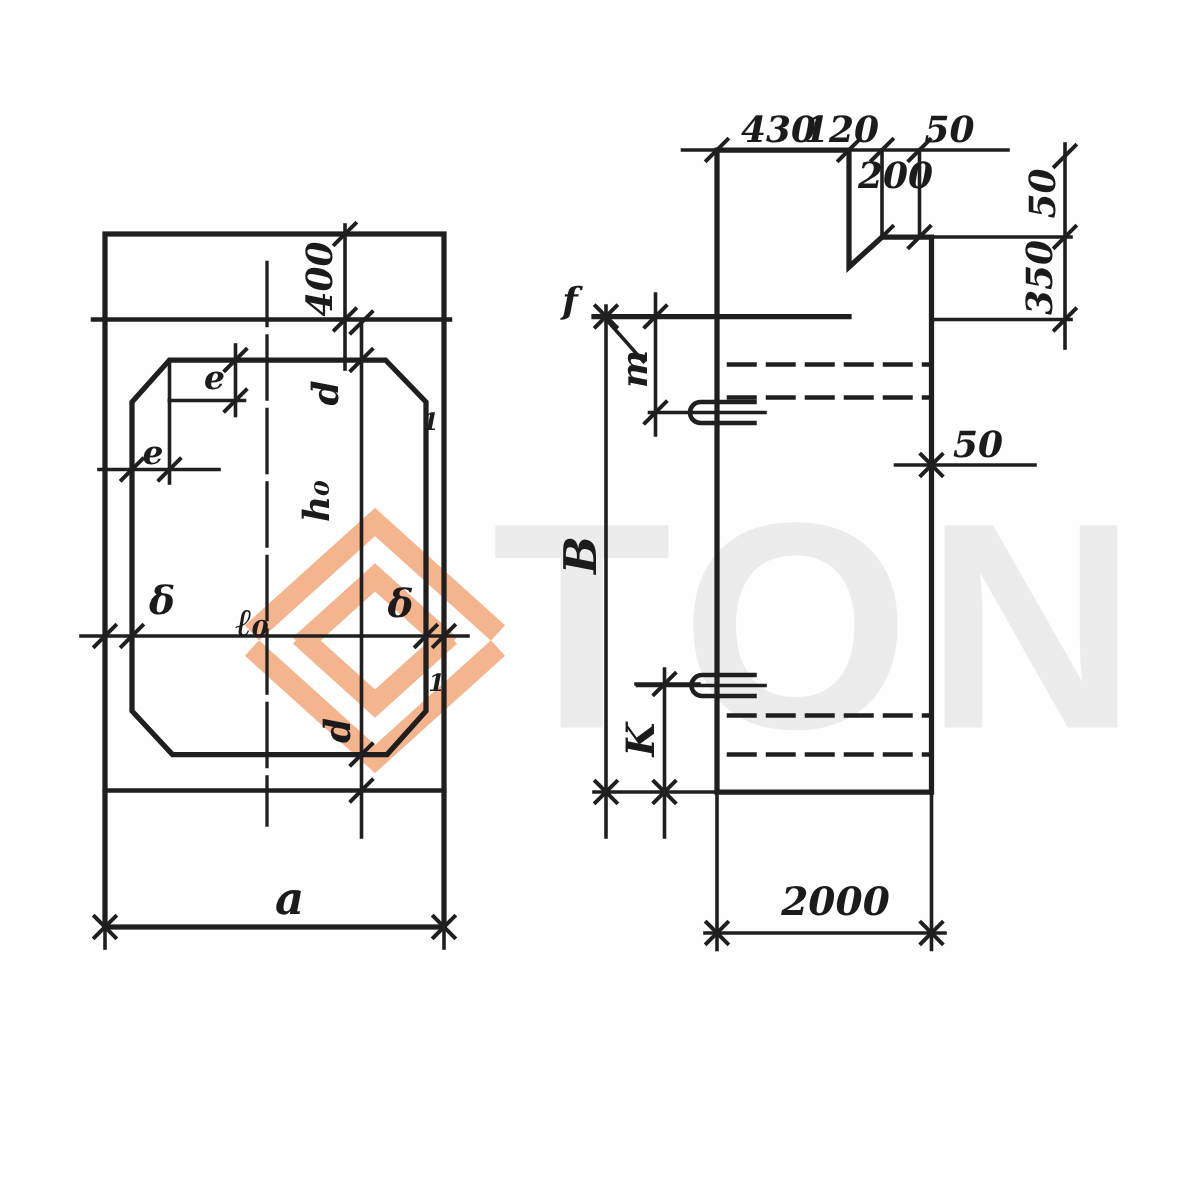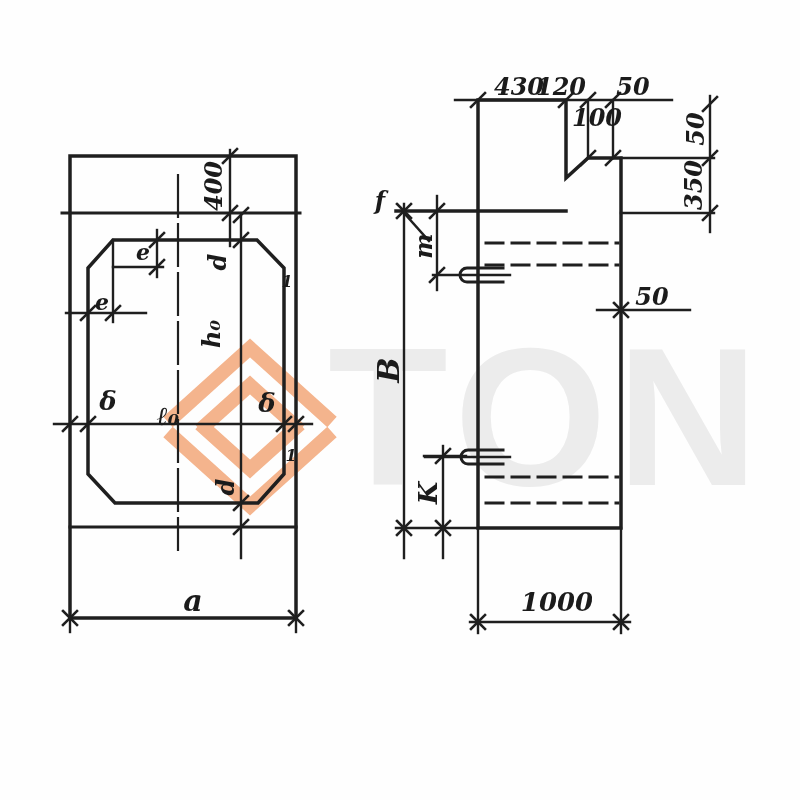--- a/index.html
+++ b/index.html
@@ -152,23 +152,23 @@
   <div class="lbl sz26" style="left:168px;top:416px">ℓ₀</div>
   <div class="lbl sz26" style="left:267px;top:403px">δ</div>
   <div class="lbl rot sz24" style="left:225px;top:487px">d</div>
   <div class="lbl sz30" style="left:193px;top:600px">a</div>
   <div class="lbl sz16" style="left:287px;top:281px">1</div>
   <div class="lbl sz16" style="left:291px;top:455px">1</div>
 
   <div class="lbl sz24" style="left:519px;top:86px">430</div>
   <div class="lbl sz24" style="left:561px;top:86px">120</div>
   <div class="lbl sz24" style="left:633px;top:86px">50</div>
-  <div class="lbl sz24" style="left:597px;top:117px">100</div>
+  <div class="lbl sz24" style="left:597px;top:117px">200</div>
   <div class="lbl rot sz24" style="left:695px;top:129px">50</div>
   <div class="lbl rot sz24" style="left:693px;top:185px">350</div>
   <div class="lbl sz24" style="left:380px;top:200px">f</div>
   <div class="lbl rot sz24" style="left:423px;top:246px">m</div>
   <div class="lbl rot sz30" style="left:388px;top:370px">B</div>
   <div class="lbl rot sz26" style="left:428px;top:493px">K</div>
   <div class="lbl sz24" style="left:652px;top:296px">50</div>
-  <div class="lbl sz26" style="left:557px;top:602px">1000</div>
+  <div class="lbl sz26" style="left:557px;top:602px">2000</div>
 
 </div>
 
 </body></html>

